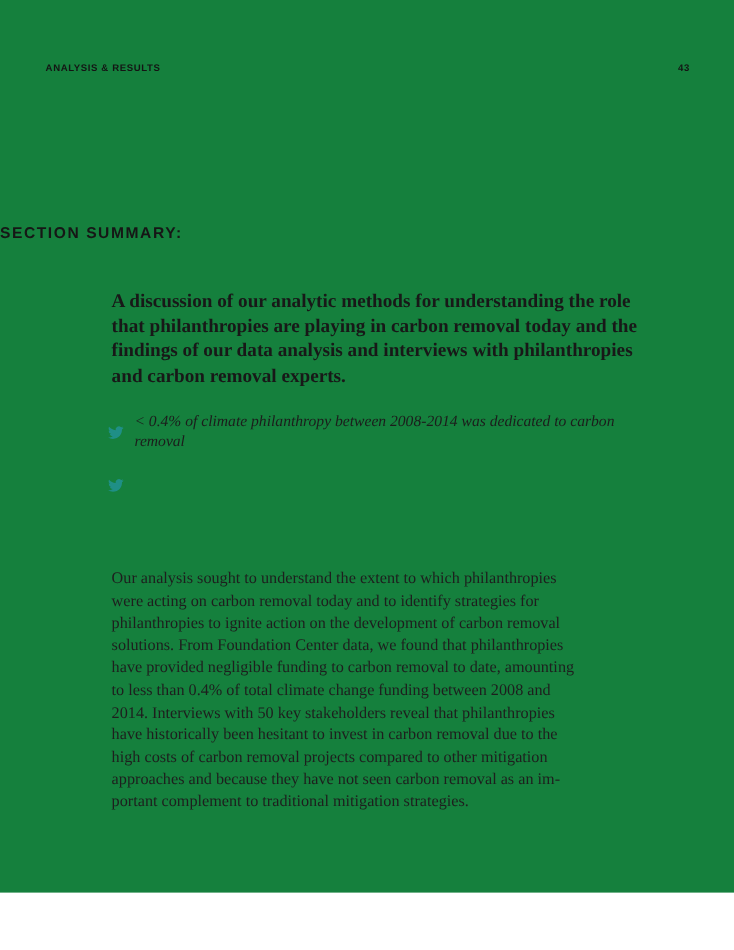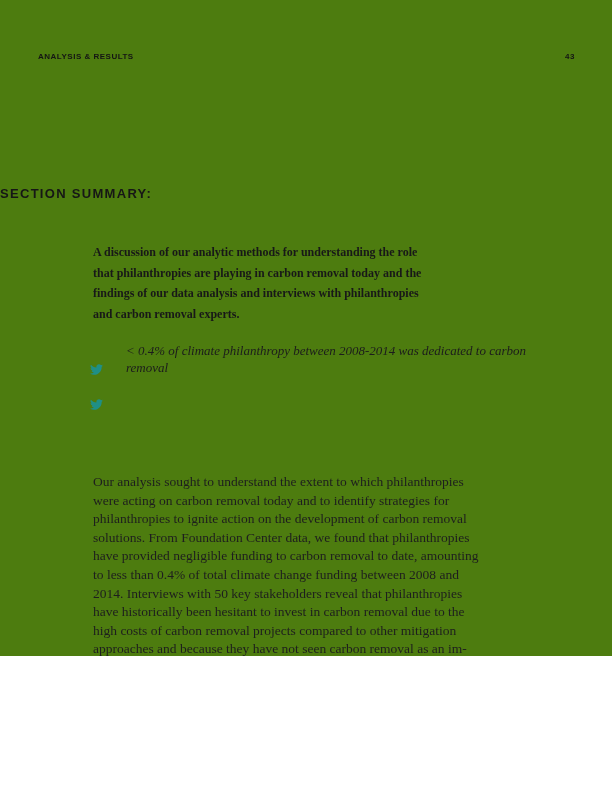--- a/index.html
+++ b/index.html
@@ -1,20 +1,20 @@
 <!DOCTYPE html>
 <html><head>
 <meta charset="utf-8">
 <style>
   html, body { margin: 0; padding: 0; background: #ffffff; }
   .page {
     position: relative;
     width: 612px;
-    height: 656px;
-    background: #4d7c0f;
+    height: 744px;
+    background: #15803d;
     overflow: hidden;
     font-family: "Liberation Serif", serif;
     color: #1c1c1c;
   }
   .running-head {
     position: absolute;
     top: 52px;
     left: 38px;
     right: 37px;
     display: flex;
@@ -40,38 +40,38 @@
     color: #161616;
   }
   .summary {
     position: absolute;
     top: 242px;
     left: 93px;
     width: 440px;
     margin: 0;
     font-family: "Liberation Serif", serif;
     font-weight: bold;
-    font-size: 12px;
+    font-size: 16px;
     line-height: 20.5px;
     white-space: pre-line;
     color: #181818;
   }
   .bullets {
     position: absolute;
     top: 342px;
     left: 89px;
     width: 460px;
     margin: 0;
     padding: 0;
     list-style: none;
   }
   .bullet {
     display: flex;
-    align-items: flex-end;
-    gap: 22px;
+    align-items: center;
+    gap: 8px;
     margin-bottom: 20px;
   }
   .tw {
     flex: 0 0 auto;
     width: 15px;
     height: 13px;
     margin-top: 2px;
   }
   .bullet-text {
     font-family: "Liberation Serif", serif;

